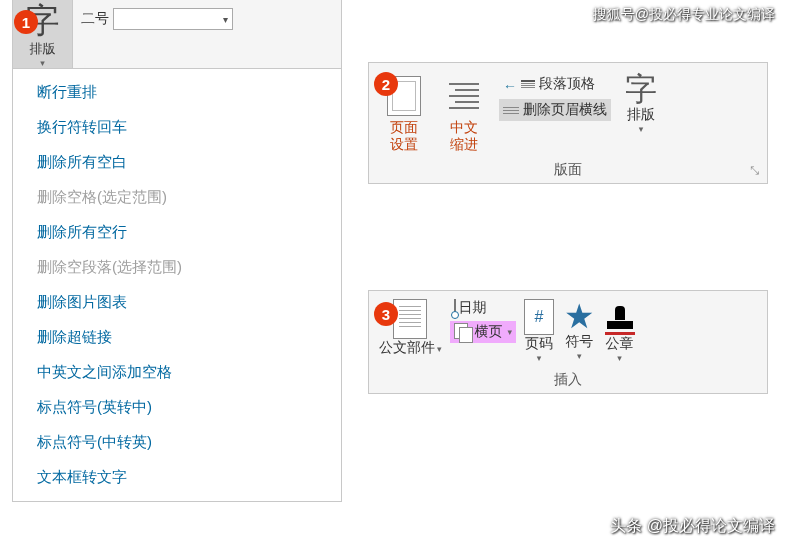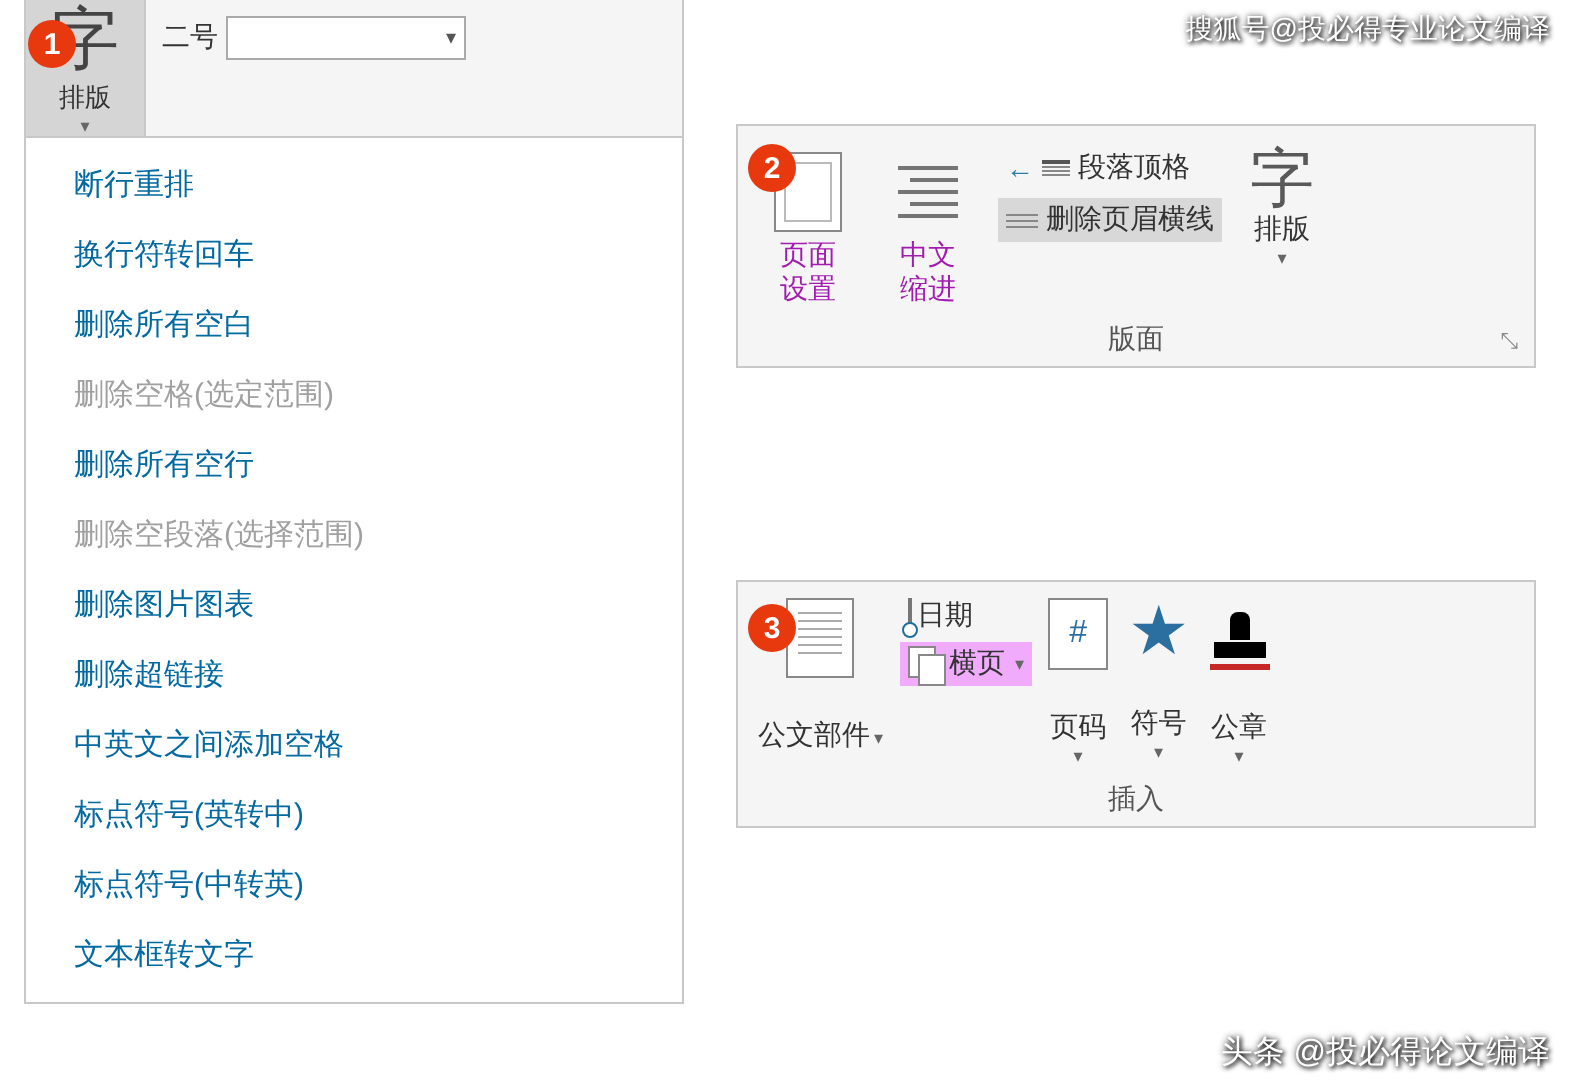--- a/index.html
+++ b/index.html
@@ -32,21 +32,21 @@
     .size-select::after { content: "▾"; font-size: 10px; color: #555; }
     .menu-list { padding: 6px 0; }
     .menu-item { padding: 8px 24px; font-size: 15px; color: #0369a1; cursor: pointer; }
     .menu-item.disabled { color: #a0a0a0; cursor: default; }
     
     
     .panel2 { position: absolute; left: 368px; top: 62px; width: 400px; border: 1px solid #c8c8c8; background: #f5f5f5; padding-top: 10px; }
     .panel2-body { display: flex; align-items: flex-start; padding: 0 10px; gap: 10px; }
     .ribbon-btn { display: flex; flex-direction: column; align-items: center; cursor: pointer; padding: 2px 4px; }
     .ribbon-btn .icon-box { width: 42px; height: 42px; display: flex; align-items: center; justify-content: center; }
-    .ribbon-btn .ribbon-label { font-size: 14px; color: #a21caf; text-align: center; line-height: 1.2; margin-top: 2px; }
+    .ribbon-btn .ribbon-label { font-size: 14px; color: #c2410c; text-align: center; line-height: 1.2; margin-top: 2px; }
     .page-setup-icon { width: 34px; height: 40px; border: 1px solid #888; background: #fff; position: relative; }
     .page-setup-icon::before { content: ""; position: absolute; inset: 4px; border-left: 1px solid #bbb; border-right: 1px solid #bbb; }
     .page-setup-icon::after { content: ""; position: absolute; inset: 4px; border-top: 1px solid #bbb; border-bottom: 1px solid #bbb; }
     .indent-icon { width: 30px; height: 26px; display: flex; flex-direction: column; justify-content: space-between; }
     .indent-icon span { height: 2px; background: #757575; }
     .indent-icon span:nth-child(2), .indent-icon span:nth-child(4) { margin-left: 6px; width: 80%; }
     .small-stack { display: flex; flex-direction: column; gap: 4px; }
     .small-btn { display: flex; align-items: center; gap: 4px; font-size: 14px; color: #333; cursor: pointer; padding: 2px 4px; white-space: nowrap; }
     .small-btn.highlighted { background: #d8d8d8; }
     .arrow-left { color: #2e7ea1; font-size: 14px; }
@@ -59,21 +59,21 @@
     .zi-btn2 .zi2 { font-size: 32px; font-family: serif; color: #595959; line-height: 1; }
     .zi-btn2 .label2 { font-size: 14px; color: #333; margin-top: 1px; }
     .zi-btn2 .chev2 { font-size: 9px; color: #666; }
     .group-label { text-align: center; font-size: 14px; color: #555; padding: 6px 0 4px 0; position: relative; }
     .dialog-launcher { position: absolute; right: 8px; bottom: 6px; font-size: 11px; color: #888; cursor: pointer; }
     
     
     .panel3 { position: absolute; left: 368px; top: 290px; width: 400px; border: 1px solid #c8c8c8; background: #f5f5f5; padding-top: 6px; }
     .panel3-body { display: flex; align-items: flex-start; padding: 0 8px; gap: 6px; }
     .big-btn { display: flex; flex-direction: column; align-items: center; cursor: pointer; padding: 2px; }
-    .big-btn .blabel { font-size: 14px; color: #333; margin-top: 20px; white-space: nowrap; }
+    .big-btn .blabel { font-size: 14px; color: #333; margin-top: 0; white-space: nowrap; }
     .doc-icon { width: 34px; height: 40px; border: 1px solid #888; background: #fff; position: relative; }
     .doc-icon::before { content: ""; position: absolute; top: 6px; left: 5px; right: 5px; height: 1px; background: #aaa; box-shadow: 0 4px 0 #aaa, 0 8px 0 #aaa, 0 12px 0 #aaa, 0 16px 0 #aaa, 0 20px 0 #aaa; }
     .col3 { display: flex; flex-direction: column; gap: 2px; }
     .row-btn { display: flex; align-items: center; gap: 3px; font-size: 14px; color: #333; cursor: pointer; padding: 2px 4px; white-space: nowrap; }
     .row-btn.highlighted { background: #f0abfc; }
     .date-icon { width: 18px; height: 16px; border: 1px solid #777; background: #fff; position: relative; }
     .date-icon::before { content: ""; position: absolute; top: 3px; left: 0; right: 0; height: 1px; background: #777; }
     .clock-dot { position: absolute; right: -3px; bottom: -3px; width: 8px; height: 8px; border-radius: 50%; border: 1px solid #1e6fa0; background: #fff; }
     .copy-icon { width: 18px; height: 18px; position: relative; }
     .copy-icon::before, .copy-icon::after { content: ""; position: absolute; width: 12px; height: 14px; border: 1px solid #888; background: #fff; }

